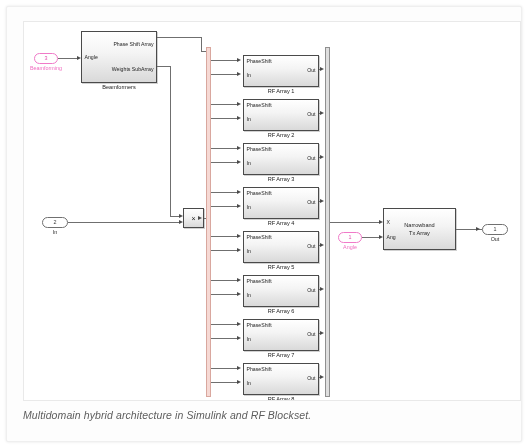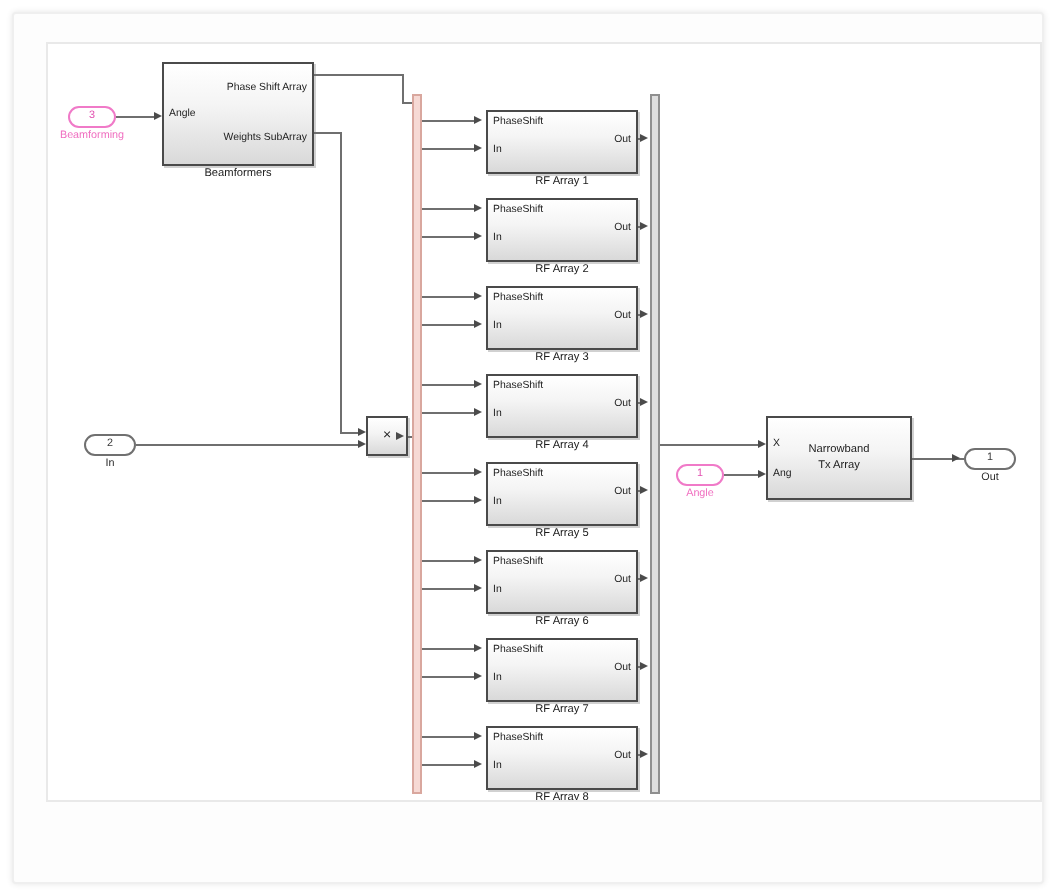--- a/index.html
+++ b/index.html
@@ -218,14 +218,15 @@
         <div class="bt ctr" style="top:14px;font-size:5.6px;">Narrowband</div>
         <div class="bt ctr" style="top:22px;font-size:5.6px;">Tx Array</div>
       </div>
 
       <div class="w wh" style="left:432px;top:207px;width:26px;"></div>
       <div class="ar" style="left:452px;top:204.6px;"></div>
       <div class="port" style="left:458px;top:202px;width:26px;">1</div>
       <div class="plbl" style="left:458px;top:215px;width:26px;">Out</div>
     </div>
 
+    <div class="cap">Multidomain hybrid architecture in Simulink and RF Blockset.</div>
   </div>
 </div>
 
 </body></html>

